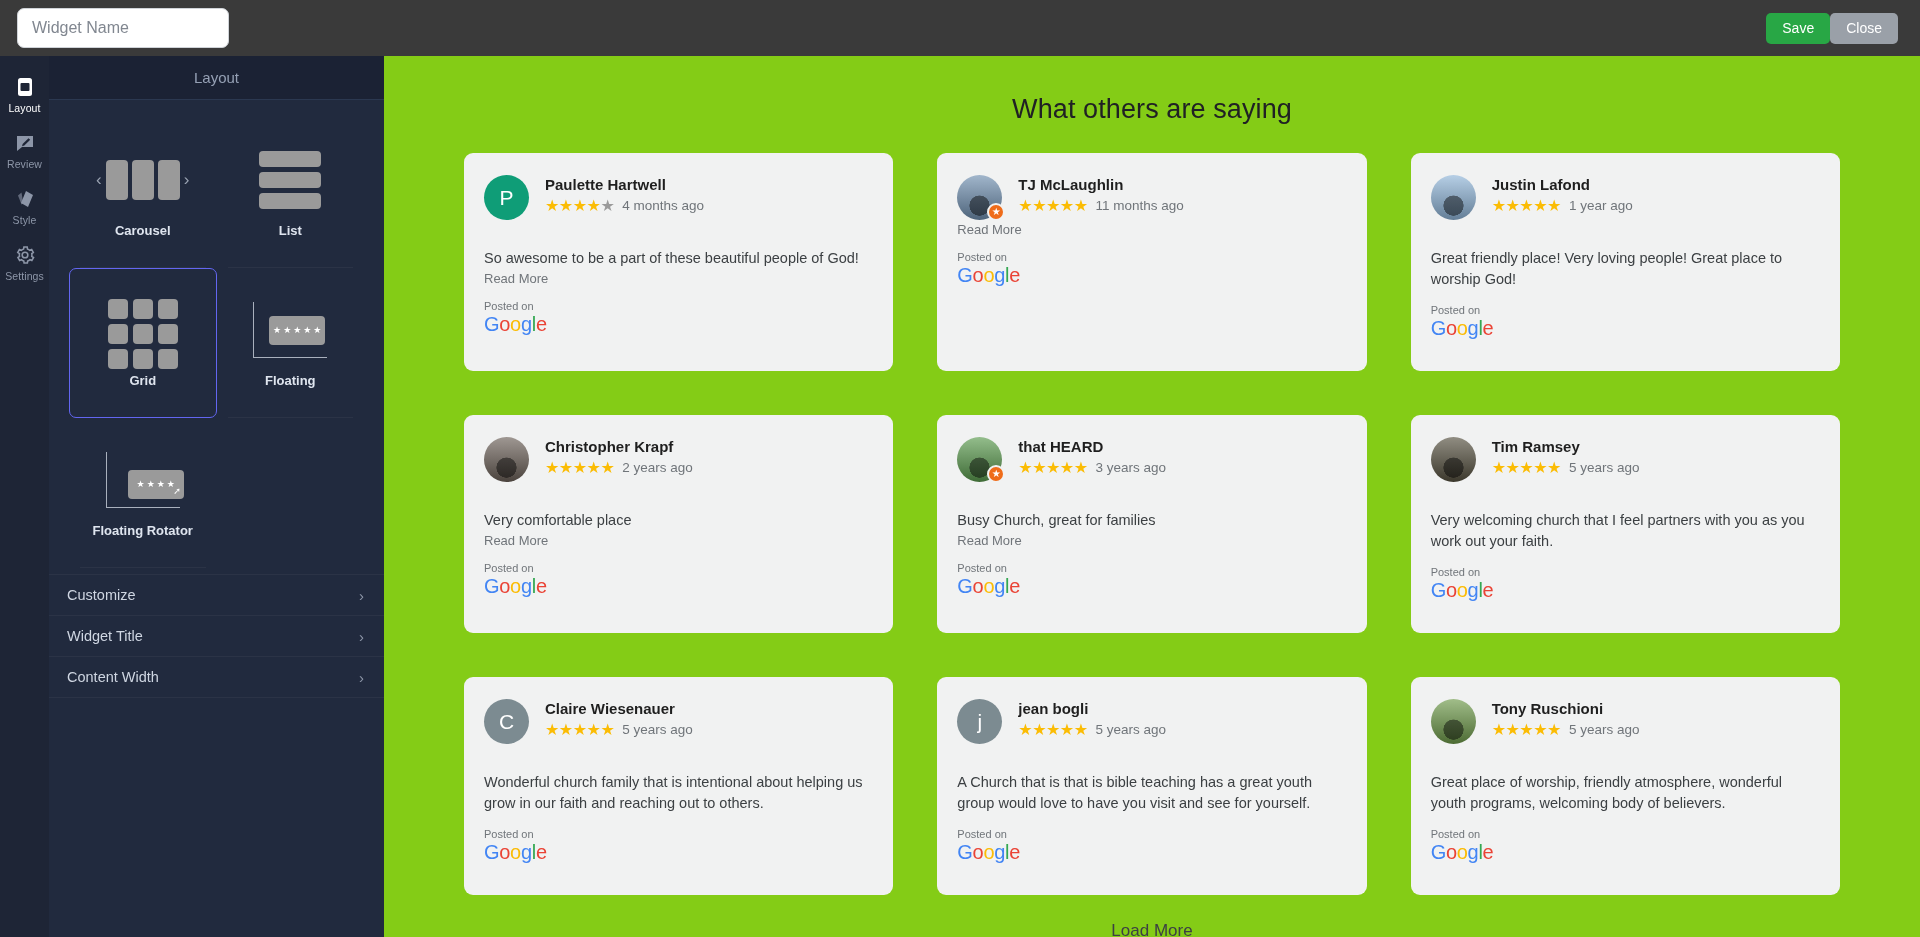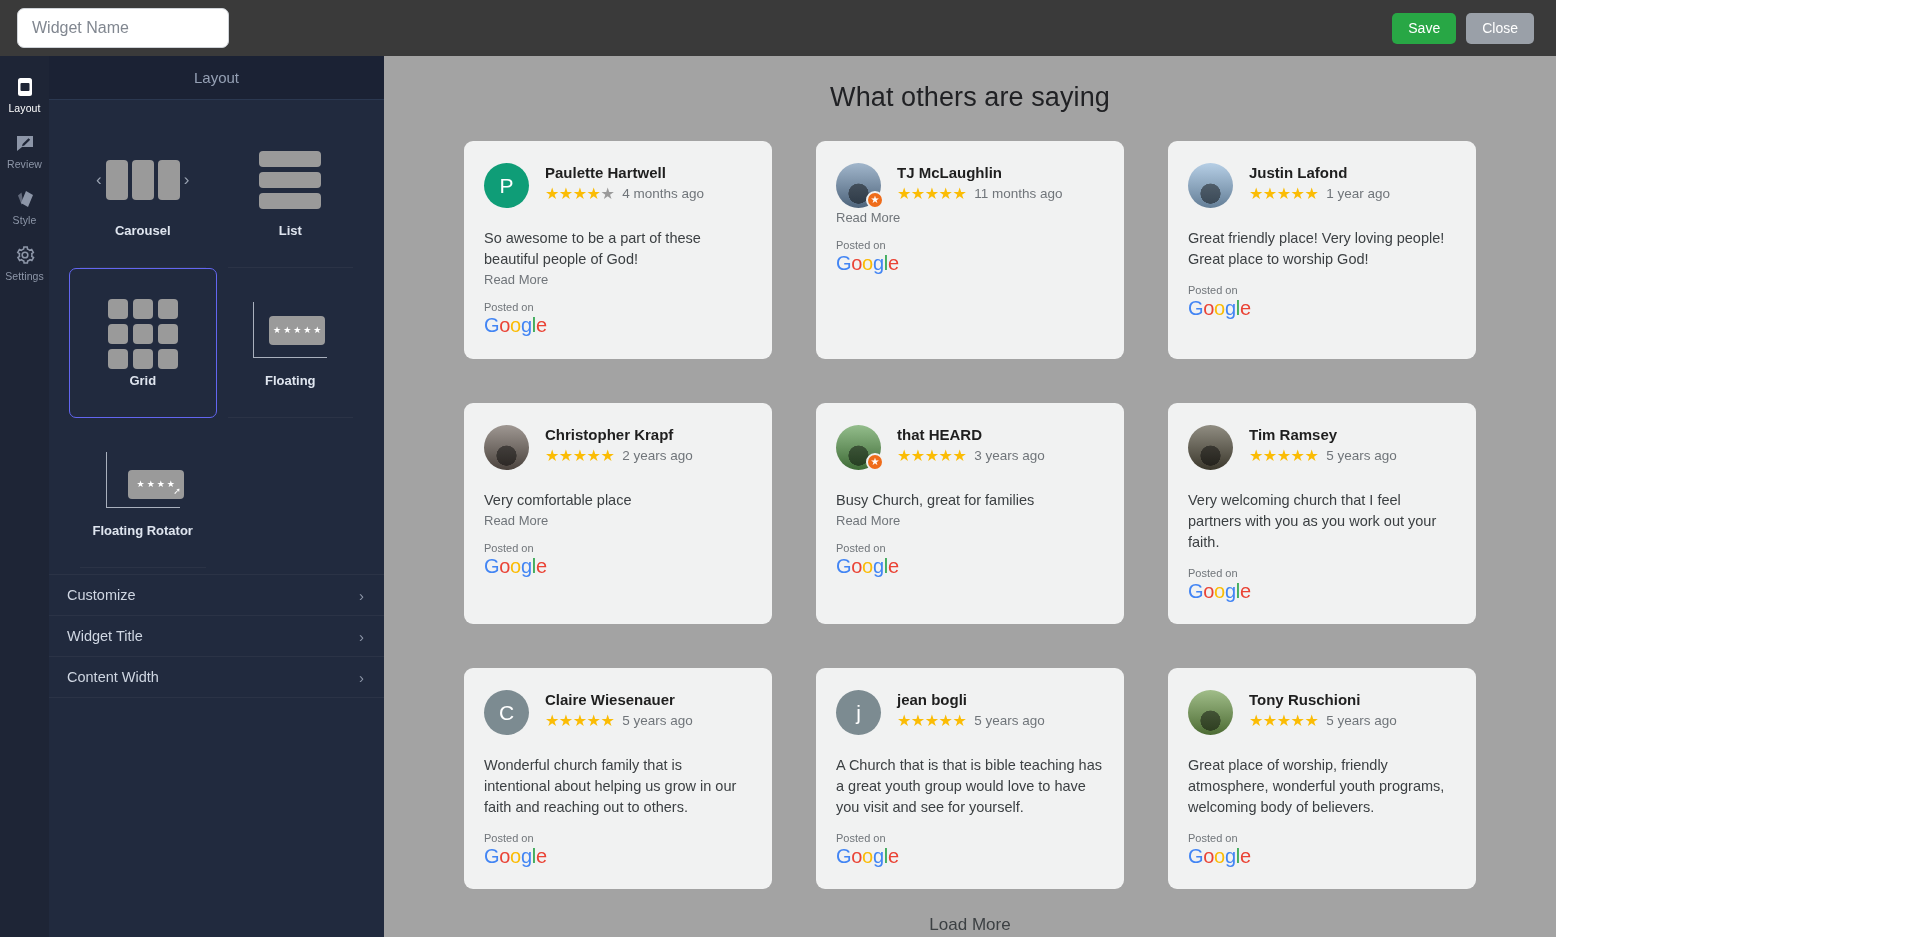--- a/index.html
+++ b/index.html
@@ -2,35 +2,35 @@
 <html><head>
 <meta charset="utf-8">
 <style>
   * { box-sizing: border-box; margin: 0; padding: 0; }
   html, body {
     width: 1920px; height: 937px;
     font-family: "Liberation Sans", sans-serif;
     background: #ffffff;
     overflow: hidden;
   }
-  .app { position: relative; width: 1556px; height: 937px; display: flex; flex-direction: column; }
+  .app { position: relative; width: 1920px; height: 937px; display: flex; flex-direction: column; }
 
   
   .topbar {
     height: 56px; background: #3a3a3a; flex: 0 0 56px;
     display: flex; align-items: center; justify-content: space-between;
     padding: 0 22px 0 17px;
   }
   .widget-name-input {
     width: 212px; height: 40px; border-radius: 7px; border: 1px solid #cfd3d8;
     background: #fff; padding: 0 14px; font-size: 16px; color: #6d737c;
     font-family: "Liberation Sans", sans-serif; outline: none;
   }
   .widget-name-input::placeholder { color: #818790; }
-  .topbar-actions { display: flex; gap: 10px; align-items: center; }
+  .topbar-actions { display: flex; align-items: center; }
   .btn {
     border: none; border-radius: 5px; height: 31px; padding: 0 16px;
     font-size: 14px; color: #fff; cursor: pointer;
     font-family: "Liberation Sans", sans-serif;
   }
   .btn-save { background: #28a745; }
   .btn-close { background: #9aa0a8; }
 
   
   .below { display: flex; flex: 1 1 auto; min-height: 0; }
@@ -101,21 +101,21 @@
 
   .accordion { border-top: 1px solid #2b3346; }
   .acc-row {
     height: 41px; display: flex; align-items: center; justify-content: space-between;
     padding: 0 20px 0 18px; border-bottom: 1px solid #2b3346;
     color: #cfd6e2; font-size: 14.5px; cursor: pointer;
   }
   .acc-chev { color: #8d96a8; font-size: 15px; }
 
   
-  .preview { flex: 1 1 auto; background: #a3a3a3; overflow: hidden; position: relative; padding: 4px 80px; }
+  .preview { flex: 1 1 auto; background: #84cc16; overflow: hidden; position: relative; padding: 16px 80px; }
   .preview-title {
     text-align: center; font-size: 27px; color: #202124; font-weight: normal;
     margin-top: 22px; margin-bottom: 28px; letter-spacing: .1px;
   }
   .cards { display: grid; grid-template-columns: repeat(3, 1fr); gap: 44px 44px; }
   .card {
     background: #f1f2f2; border-radius: 9px; padding: 22px 22px 22px 20px;
     min-height: 218px;
   }
   .card-head { display: flex; gap: 16px; align-items: flex-start; }
@@ -134,21 +134,21 @@
     border-radius: 50%; background: #ef6c1a; border: 2px solid #f1f2f2;
     display: flex; align-items: center; justify-content: center;
     color: #fff; font-size: 10px; line-height: 1; z-index: 3;
   }
   .card-author { font-size: 15px; font-weight: bold; color: #1f1f1f; line-height: 1.3; }
   .card-meta { display: flex; align-items: center; gap: 8px; margin-top: 3px; }
   .stars { letter-spacing: -0.5px; font-size: 16px; line-height: 1; }
   .star-on { color: #fbbc04; }
   .star-off { color: #9a9a9a; }
   .card-date { font-size: 13.5px; color: #70757a; }
-  .card-text { margin-top: 20px; font-size: 14.5px; color: #3c4043; line-height: 1.45; }
+  .card-text { margin-top: 28px; font-size: 14.5px; color: #3c4043; line-height: 1.45; }
   .read-more { font-size: 13px; color: #70757a; margin-top: 2px; cursor: pointer; }
   .posted-on { font-size: 11px; color: #70757a; margin-top: 14px; }
   .glogo { font-size: 20px; line-height: 1.1; font-weight: normal; letter-spacing: -0.3px; margin-top: 1px; }
   .g-b { color: #4285f4; } .g-r { color: #ea4335; }
   .g-y { color: #fbbc05; } .g-g { color: #34a853; }
   .load-more {
     text-align: center; font-size: 17px; color: #3c4043; margin-top: 26px;
     cursor: pointer;
   }
 </style>

